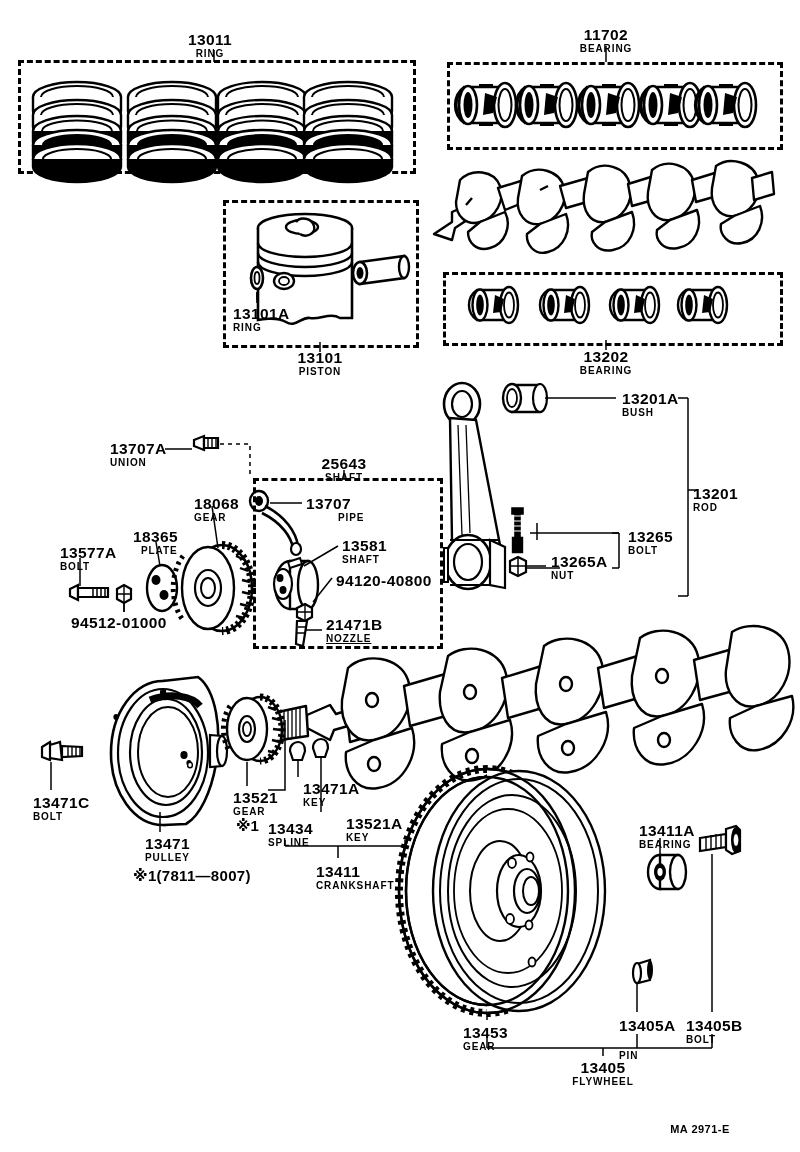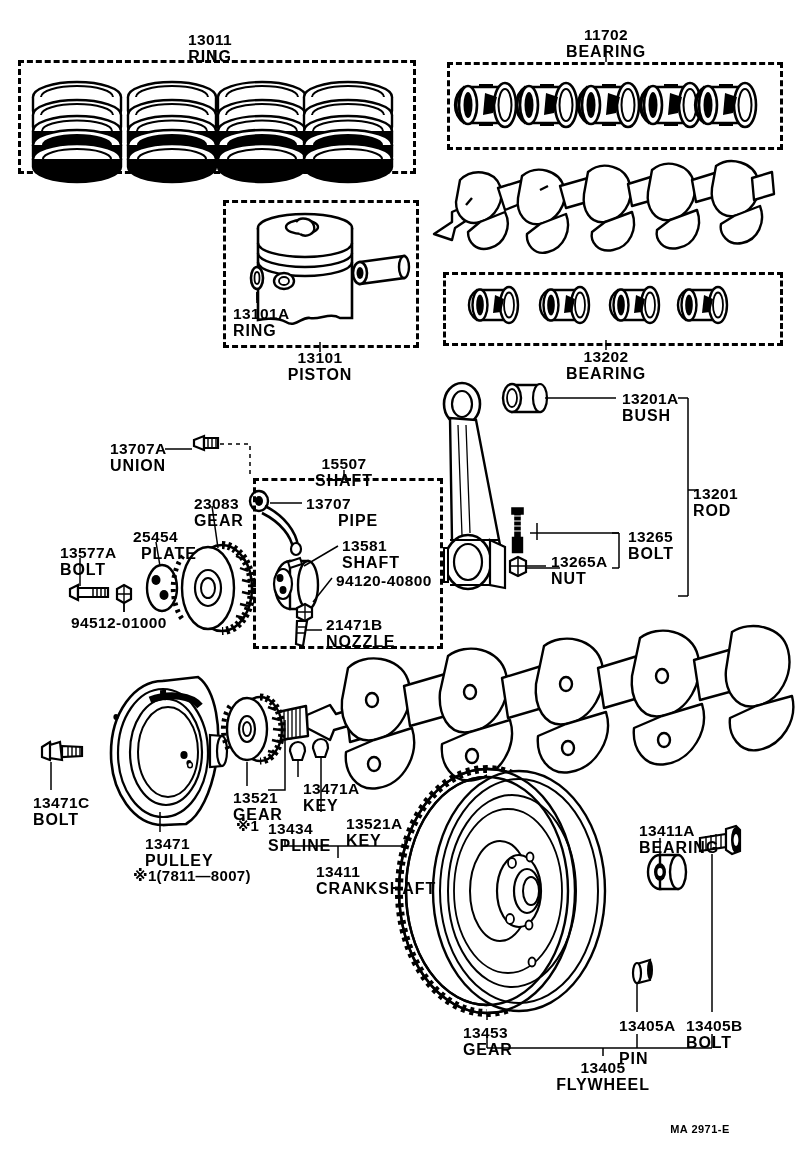--- a/index.html
+++ b/index.html
@@ -2,21 +2,21 @@
 <html><head>
 <meta charset="utf-8">
 <style>
   html,body{margin:0;padding:0;background:#ffffff;}
   body{width:800px;height:1152px;position:relative;overflow:hidden;
        font-family:"Liberation Sans","DejaVu Sans",sans-serif;color:#000;}
   #sheet{position:absolute;left:0;top:0;width:676px;height:1152px;}
   svg.layer{position:absolute;left:0;top:0;width:800px;height:1152px;overflow:visible;}
   .lbl{position:absolute;white-space:nowrap;line-height:1.0;}
   .pn{font-size:15.5px;font-weight:bold;letter-spacing:0.4px;}
-  .nm{font-size:16px;font-weight:bold;letter-spacing:0.9px;}
+  .nm{font-size:10px;font-weight:bold;letter-spacing:0.9px;}
   .ctr{transform:translateX(-50%);text-align:center;}
   .note{font-size:15px;font-weight:bold;letter-spacing:0.3px;}
   .code{font-size:11px;font-weight:bold;letter-spacing:0.5px;}
   .mark{font-size:15px;font-weight:bold;}
   
   .dbox{position:absolute;border:3px dashed #000;}
 </style>
 </head>
 <body>
 
@@ -458,33 +458,33 @@
       </div>
       <div class="lbl" style="left: 551px; top: 554px;">
         <div class="pn">13265A</div>
         <div class="nm" style="margin-top: 1px;">NUT</div>
       </div>
       <div class="lbl" style="left: 110px; top: 441px;">
         <div class="pn">13707A</div>
         <div class="nm" style="margin-top: 1px;">UNION</div>
       </div>
       <div class="lbl ctr" style="left: 344px; top: 456px;">
-        <div class="pn">15507</div>
+        <div class="pn">25643</div>
         <div class="nm" style="margin-top: 1px;">SHAFT</div>
       </div>
       <div class="lbl" style="left: 194px; top: 496px;">
-        <div class="pn">23083</div>
+        <div class="pn">18068</div>
         <div class="nm" style="margin-top: 1px;">GEAR</div>
       </div>
       <div class="lbl" style="left: 306px; top: 496px;">
         <div class="pn">13707</div>
         <div class="nm" style="margin-top: 1px; padding-left: 32px;">PIPE</div>
       </div>
       <div class="lbl" style="left: 133px; top: 529px;">
-        <div class="pn">25454</div>
+        <div class="pn">18365</div>
         <div class="nm" style="margin-top: 1px; padding-left: 8px;">PLATE</div>
       </div>
       <div class="lbl" style="left: 342px; top: 538px;">
         <div class="pn">13581</div>
         <div class="nm" style="margin-top: 1px;">SHAFT</div>
       </div>
       <div class="lbl" style="left: 60px; top: 545px;">
         <div class="pn">13577A</div>
         <div class="nm" style="margin-top: 1px;">BOLT</div>
       </div>

